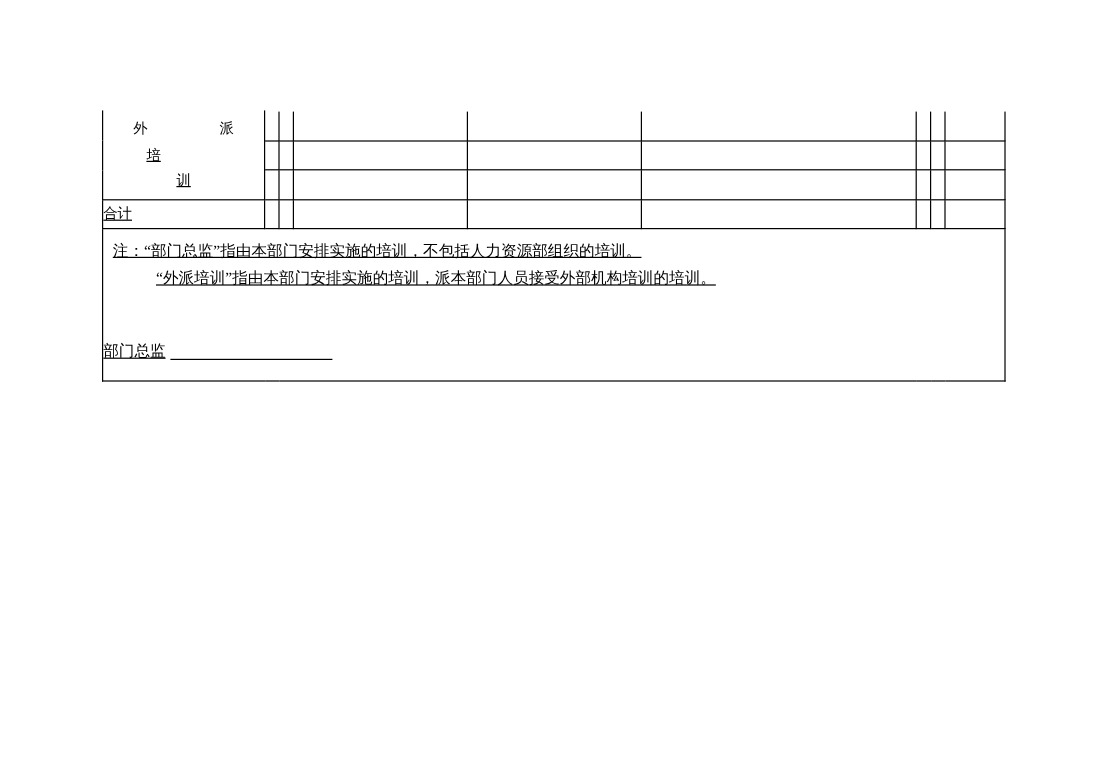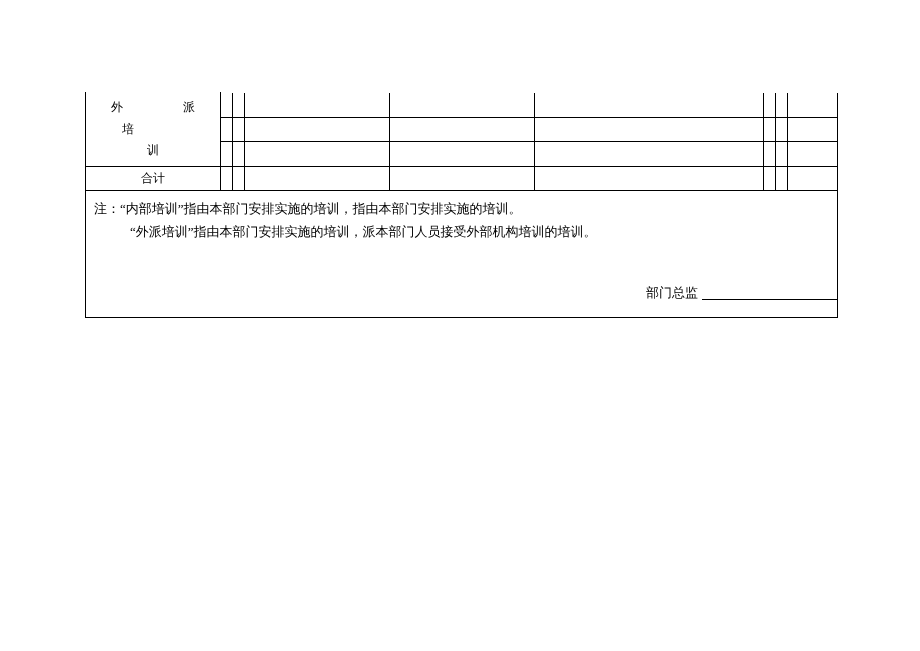--- a/index.html
+++ b/index.html
@@ -25,20 +25,21 @@
     table {
       border-collapse: collapse;
       width: 100%;
       table-layout: fixed;
     }
     td {
       border: 1px solid #000;
       height: 24px;
       vertical-align: middle;
       overflow: hidden;
+      text-decoration: underline;
     }
     .row-title-cell {
       text-align: center;
       font-size: 12px;
       padding: 4px 6px;
       line-height: 1.8;
     }
     .row-title-cell .wai {
       display: inline-block;
       margin-right: 60px;
@@ -50,21 +51,21 @@
       display: block;
       text-align: left;
       padding-left: 30px;
     }
     .row-title-cell .xun {
       display: block;
       text-align: left;
       padding-left: 55px;
     }
     .heji-cell {
-      text-align: center;
+      text-align: left;
       height: 22px;
     }
     .c-narrow1 { width: 12px; }
     .c-narrow2 { width: 12px; }
     .c-mid1   { width: 145px; }
     .c-mid2   { width: 145px; }
     .c-mid3   { width: 229px; }
     .c-narrow3{ width: 12px; }
     .c-narrow4{ width: 12px; }
     .c-end    { width: 50px; }
@@ -72,21 +73,21 @@
       height: auto;
       padding: 6px 8px 36px 8px;
       font-size: 13px;
       line-height: 1.8;
       vertical-align: top;
       border-top: 1px solid #000;
     }
     .sign-row td {
       height: 38px;
       border-top: none;
-      text-align: right;
+      text-align: left;
       vertical-align: middle;
       font-size: 13px;
       padding-bottom: 10px;
     }
     .sign-line {
       display: inline-block;
       border-bottom: 1px solid #000;
       width: 135px;
       margin-left: 4px;
       vertical-align: bottom;
@@ -159,21 +160,21 @@
       <td></td>
       <td></td>
       <td></td>
       <td></td>
       <td></td>
       <td></td>
     </tr>
 
     <tr class="notes-row">
       <td colspan="9" style="border-bottom:none;">
-        <div>注：“内部培训”指由本部门安排实施的培训，指由本部门安排实施的培训。</div>
+        <div>注：“部门总监”指由本部门安排实施的培训，不包括人力资源部组织的培训。</div>
         <div style="padding-left:36px;">“外派培训”指由本部门安排实施的培训，派本部门人员接受外部机构培训的培训。</div>
       </td>
     </tr>
 
     <tr class="sign-row">
       <td colspan="9">
         <span>部门总监</span><span class="sign-line"></span>
       </td>
     </tr>
   </tbody>

